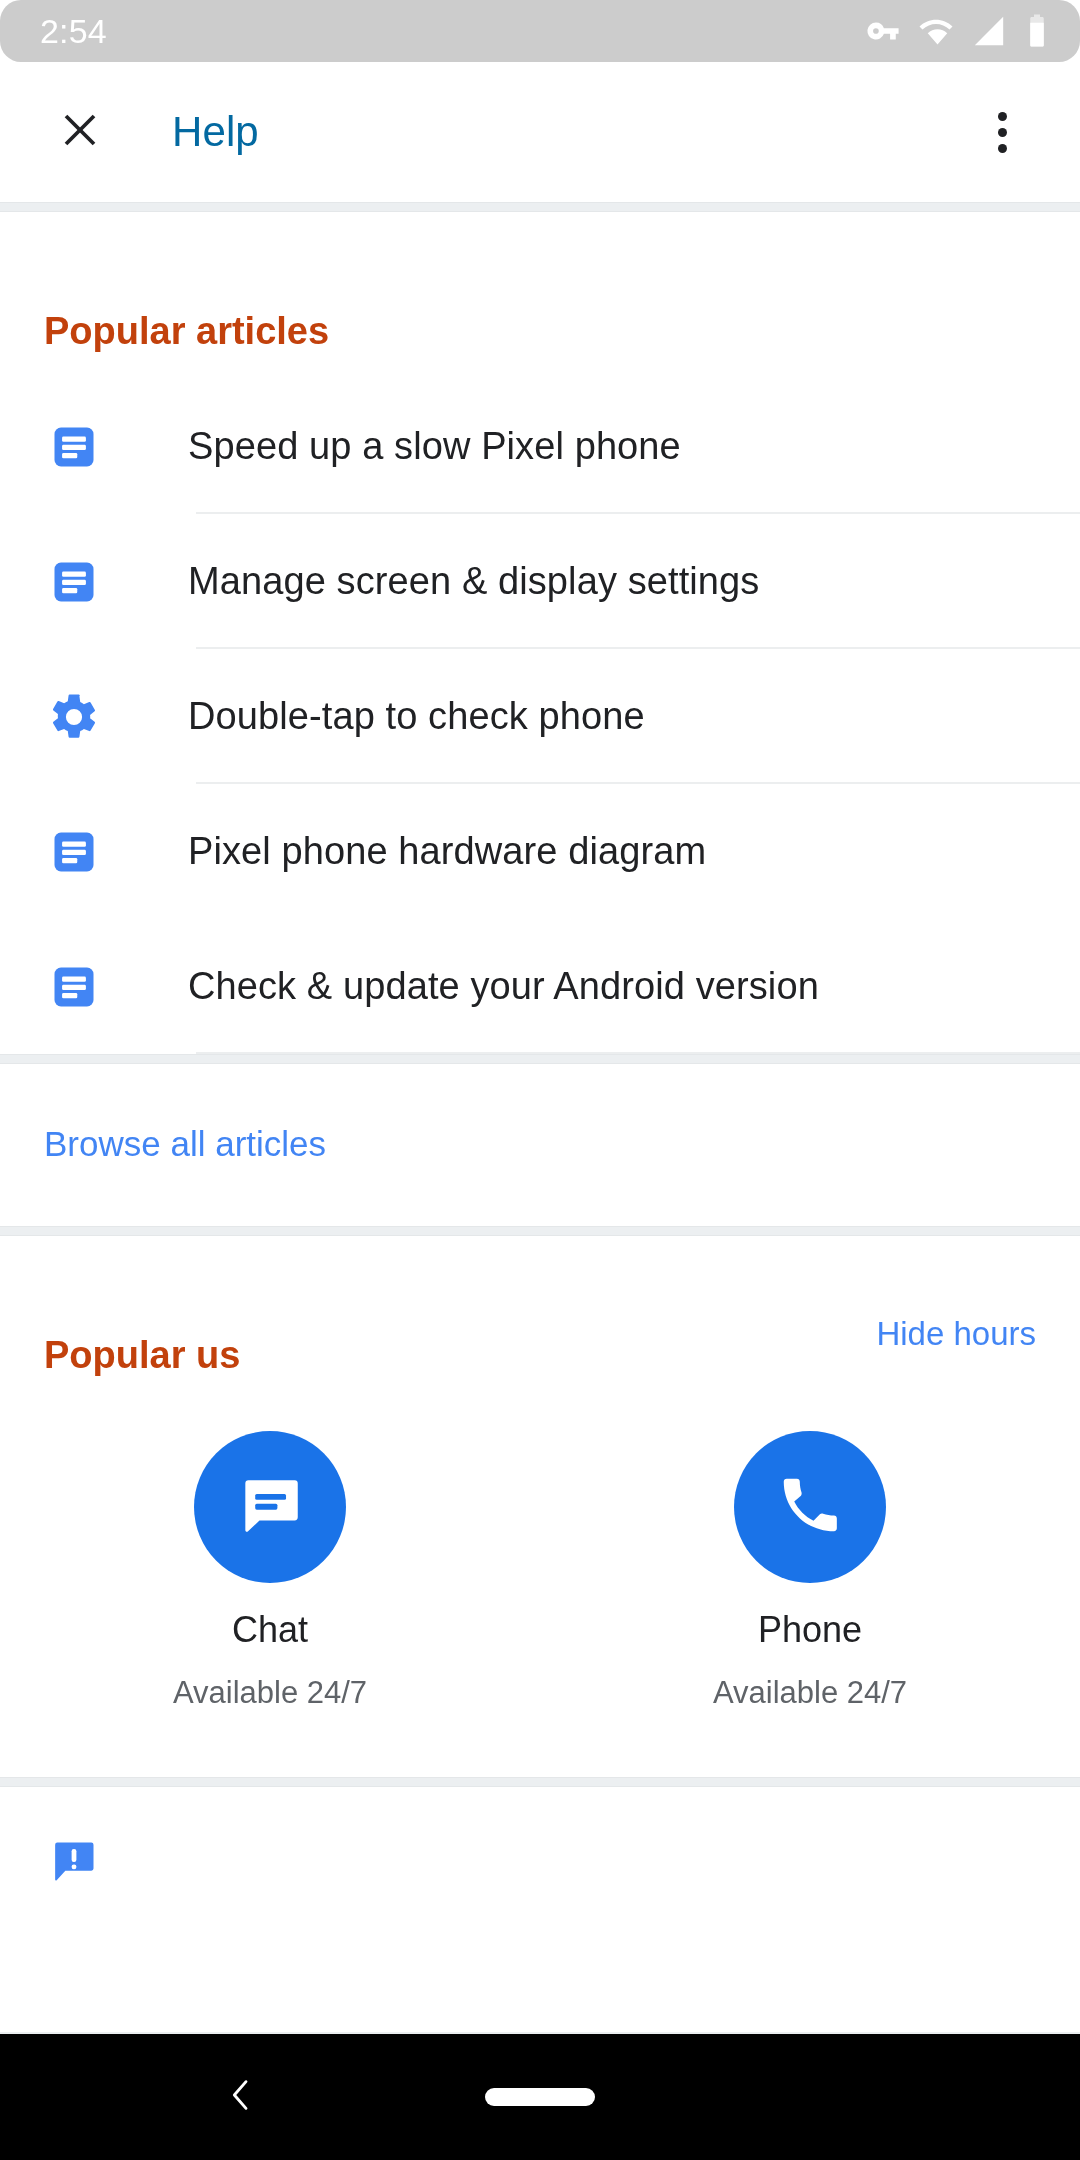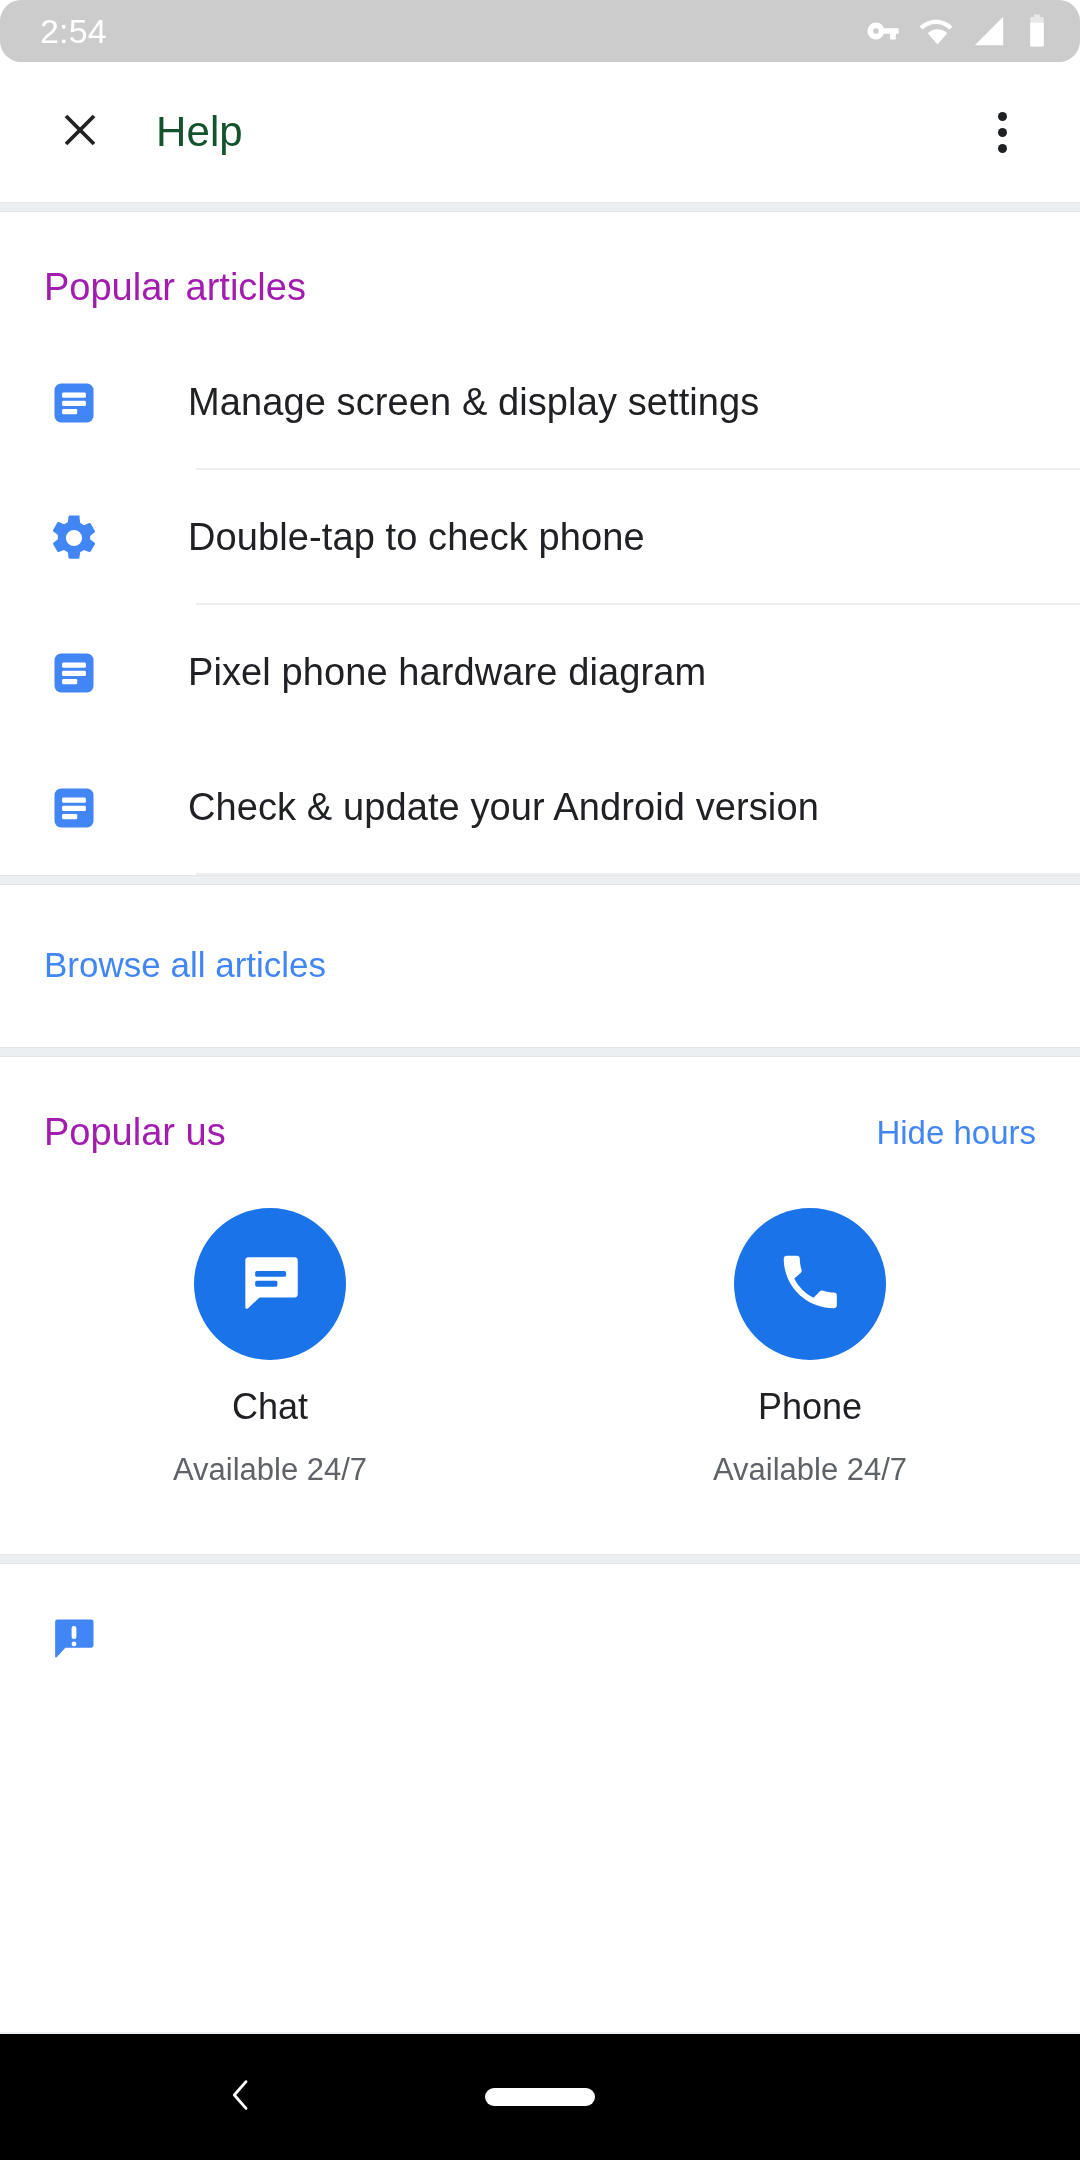--- a/index.html
+++ b/index.html
@@ -58,23 +58,23 @@
     height: 80px;
     display: flex;
     align-items: center;
     justify-content: center;
     border-radius: 50%;
     cursor: pointer;
     flex: none;
   }
   .app-title {
     font-size: 42px;
-    color: #14532d;
+    color: #0369a1;
     font-weight: 400;
-    margin-left: 36px;
+    margin-left: 52px;
     letter-spacing: 0.1px;
   }
   .appbar-spacer { flex: 1 1 auto; }
   .dots { display: flex; flex-direction: column; gap: 7px; align-items: center; }
   .dots i { width: 9px; height: 9px; border-radius: 50%; background: #202124; display: block; }
 
   
   .content {
     flex: 1 1 auto;
     background: #ffffff;
@@ -131,22 +131,23 @@
 
   
   .sec-head {
     padding: 54px 44px 26px 44px;
     display: flex;
     align-items: center;
     justify-content: space-between;
   }
   .sec-title {
     font-size: 38px;
-    color: #a21caf;
-    font-weight: 400;
+    color: #c2410c;
+    font-weight: 700;
+    margin-top: 44px;
   }
   .sec-action {
     font-size: 33px;
     color: #4285f4;
     cursor: pointer;
   }
 
   
   .list { padding: 0; }
   .row {
@@ -325,20 +326,32 @@
 
     <div class="section-gap"></div>
 
     <div class="section">
       <div class="sec-head">
         <div class="sec-title">Popular articles</div>
       </div>
 
       <div class="list">
 
+        <div class="row">
+          <span class="row-icon">
+            <svg width="52" height="52" viewBox="0 0 24 24" fill="#4285f4">
+              <rect x="3" y="3" width="18" height="18" rx="3"></rect>
+              <rect x="6.5" y="7.2" width="11" height="2.4" rx="0.6" fill="#ffffff"></rect>
+              <rect x="6.5" y="11" width="11" height="2.4" rx="0.6" fill="#ffffff"></rect>
+              <rect x="6.5" y="14.8" width="7" height="2.4" rx="0.6" fill="#ffffff"></rect>
+            </svg>
+          </span>
+          <span class="row-label">Speed up a slow Pixel phone</span>
+          <span class="divider"></span>
+        </div>
 
         <div class="row">
           <span class="row-icon">
             <svg width="52" height="52" viewBox="0 0 24 24" fill="#4285f4">
               <rect x="3" y="3" width="18" height="18" rx="3"></rect>
               <rect x="6.5" y="7.2" width="11" height="2.4" rx="0.6" fill="#ffffff"></rect>
               <rect x="6.5" y="11" width="11" height="2.4" rx="0.6" fill="#ffffff"></rect>
               <rect x="6.5" y="14.8" width="7" height="2.4" rx="0.6" fill="#ffffff"></rect>
             </svg>
           </span>

